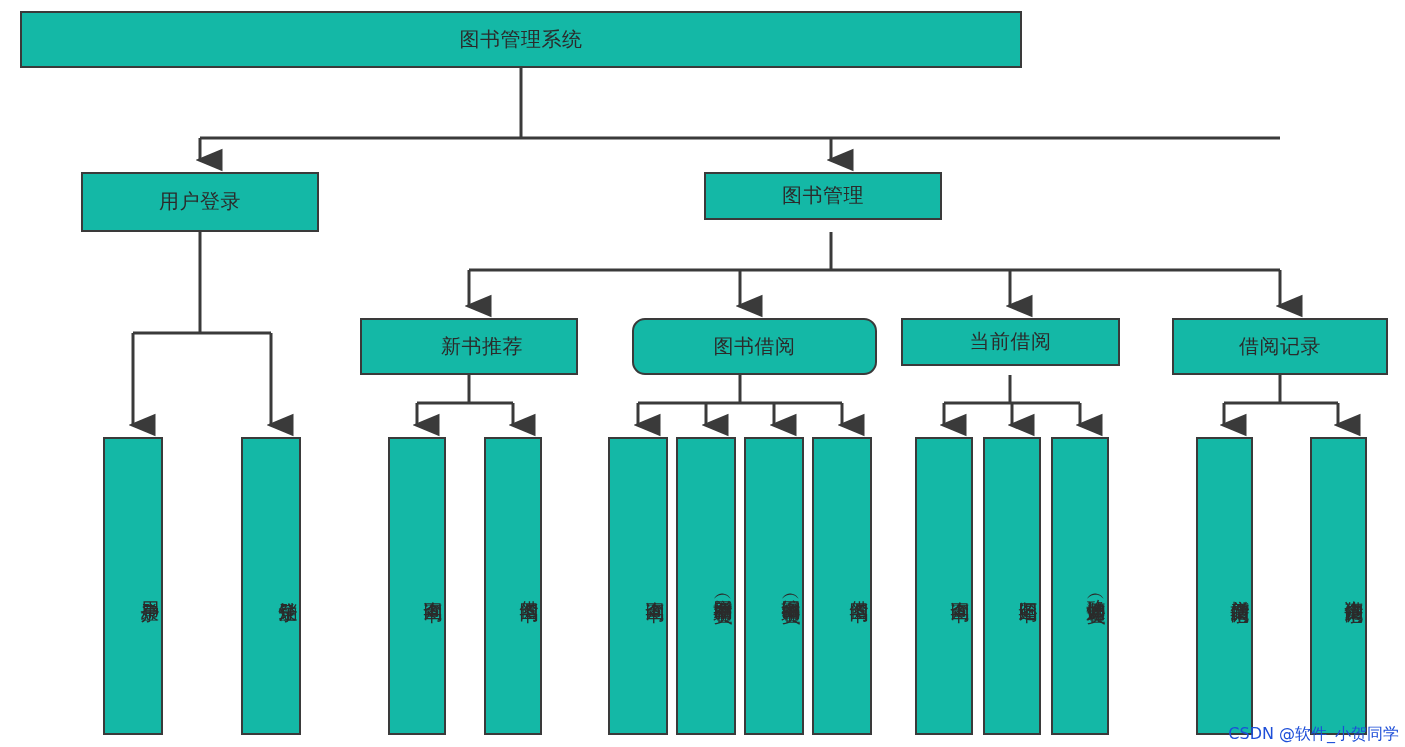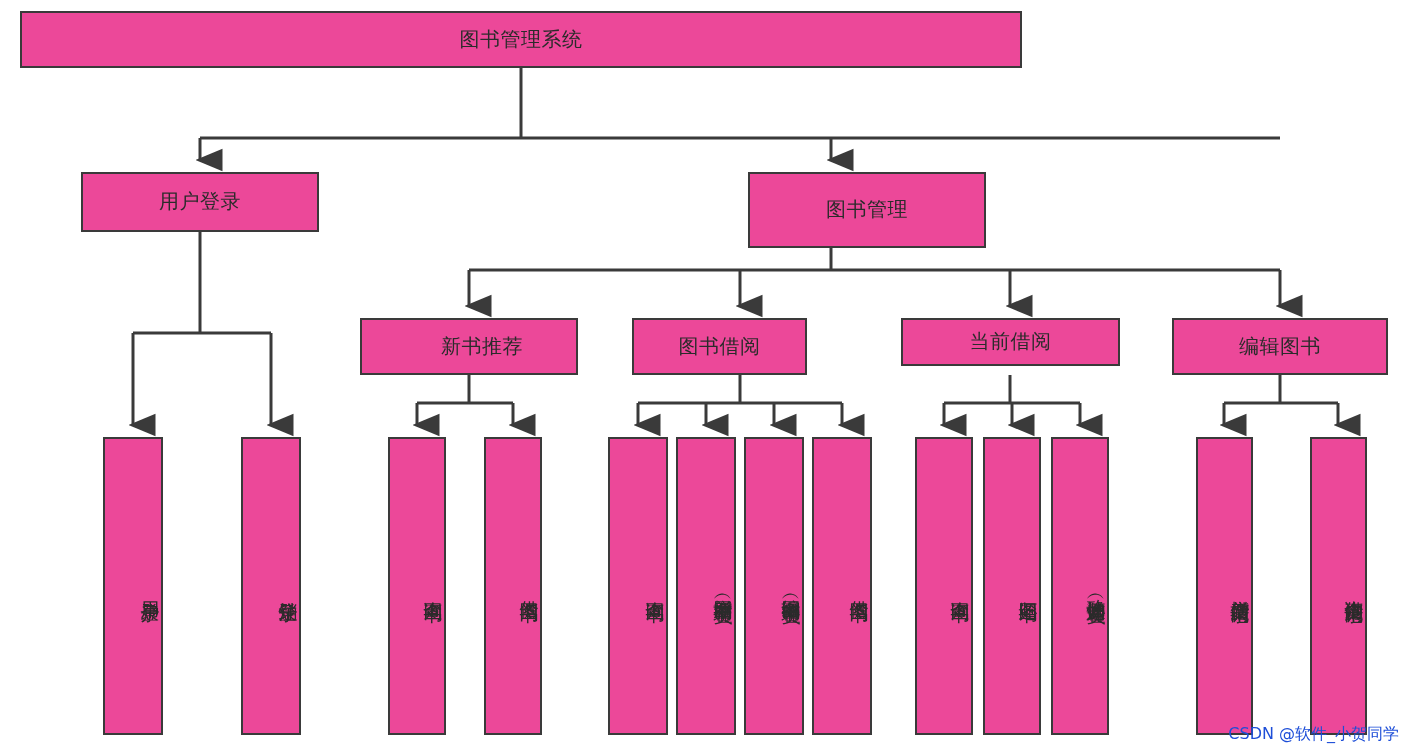--- a/index.html
+++ b/index.html
@@ -20,21 +20,21 @@
   #links {
     position: absolute;
     left: 0;
     top: 0;
     width: 1405px;
     height: 747px;
   }
   .node {
     position: absolute;
     box-sizing: border-box;
-    background: #ec4899;
+    background: #14b8a6;
     border: 2px solid #3a3a3a;
     color: #2b2b2b;
     display: flex;
     align-items: center;
     justify-content: center;
     text-align: center;
     line-height: 1.08;
   }
   .node.h {
     font-size: 20px;
@@ -118,35 +118,35 @@
     </g>
   </svg>
 
   <div class="node h" style="left:20px; top:11px; width:1002px; height:57px;">
     <span>图书管理系统</span>
   </div>
 
   <div class="node h" style="left:81px; top:172px; width:238px; height:60px;">
     <span>用户登录</span>
   </div>
-  <div class="node h" style="left:748px; top:172px; width:238px; height:76px;font-family:Liberation Serif, serif;">
+  <div class="node h" style="left:704px; top:172px; width:238px; height:48px;font-family:Liberation Serif, serif;">
     <span>图书管理</span>
   </div>
 
   <div class="node h" style="left:360px; top:318px; width:218px; height:57px;padding-left:26px;">
     <span>新书推荐</span>
   </div>
-  <div class="node h" style="left:632px; top:318px; width:175px; height:57px;">
+  <div class="node h" style="left:632px; top:318px; width:245px; height:57px;border-radius:13px;">
     <span>图书借阅</span>
   </div>
   <div class="node h" style="left:901px; top:318px; width:219px; height:48px;">
     <span>当前借阅</span>
   </div>
   <div class="node h" style="left:1172px; top:318px; width:216px; height:57px;">
-    <span>编辑图书</span>
+    <span>借阅记录</span>
   </div>
 
   <div class="node v" style="left:103px; top:437px; width:60px; height:298px;">
     <span>用户登录</span>
   </div>
   <div class="node v" style="left:241px; top:437px; width:60px; height:298px;">
     <span>注销登录</span>
   </div>
 
   <div class="node v" style="left:388px; top:437px; width:58px; height:298px;">

